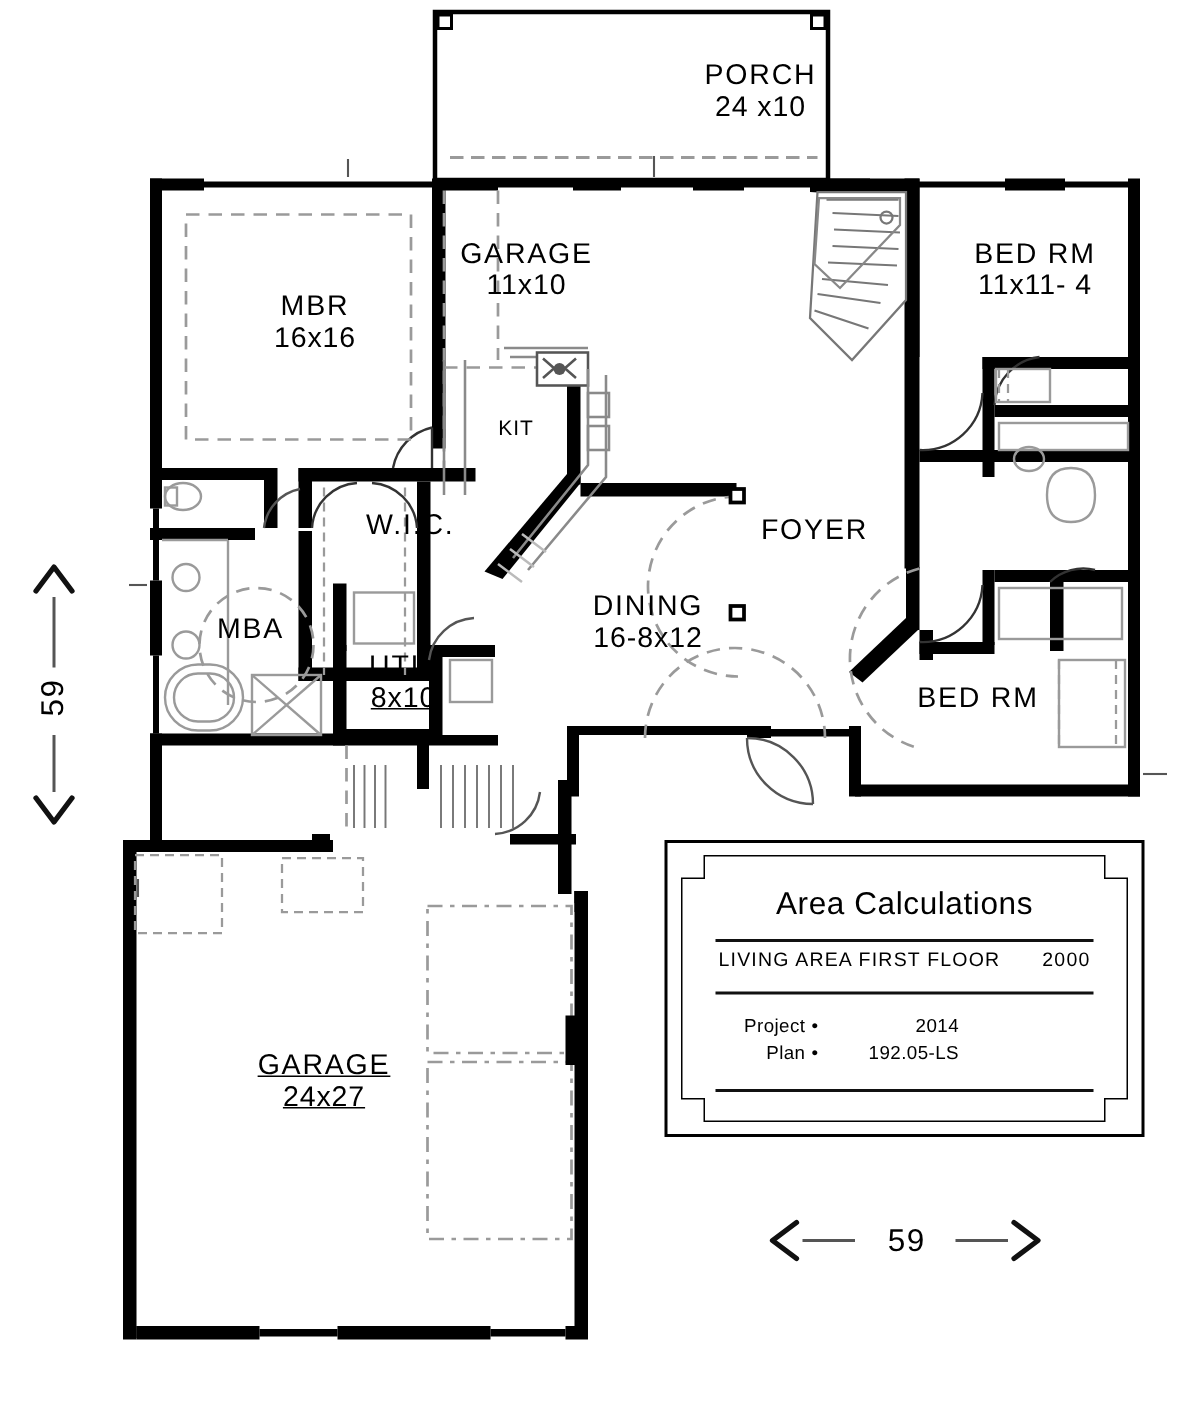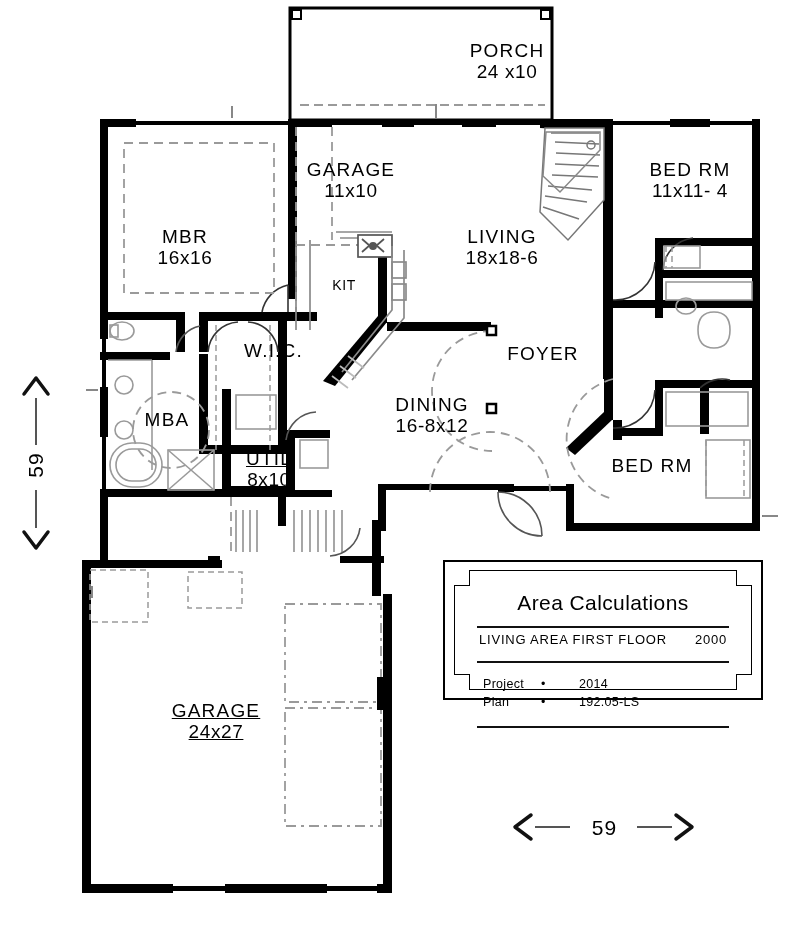--- a/index.html
+++ b/index.html
@@ -44,21 +44,21 @@
     letter-spacing: 0.6px;
   }
   .rlabel.small .nm { font-size: 14px; letter-spacing: 0.6px; }
 
   
   #area-box {
     position: absolute;
     left: 443px;
     top: 560px;
     width: 320px;
-    height: 140px;
+    height: 198px;
     background: #ffffff;
     border: 2px solid #000000;
     box-sizing: border-box;
   }
   #area-inner {
     position: absolute;
     left: 9px;
     top: 8px;
     right: 9px;
     bottom: 8px;
@@ -112,21 +112,21 @@
   #area-meta {
     position: absolute;
     left: 28px;
     top: 104px;
     font-size: 12.5px;
     color: #000;
     letter-spacing: 0.3px;
     line-height: 1.45;
   }
   #area-meta table { border-collapse: collapse; }
-  #area-meta td { padding: 0 4px 0 0; font-size: 12.5px; }
+  #area-meta td { padding: 0 4px 0 0; font-size: 12.5px; text-align: right; }
   #area-meta td.k { width: 54px; }
   #area-meta td.d { width: 26px; text-align: left; }
   #area-meta td.v { padding-left: 8px; }
 
   
   #dim-vertical {
     position: absolute;
     left: 8px;
     top: 380px;
     width: 56px;
@@ -444,38 +444,34 @@
       <line x1="232" y1="106" x2="232" y2="118"></line>
       <line x1="436" y1="104" x2="436" y2="118"></line>
     </g>
   </svg>
 
   <div class="rlabel" style="left:422px; top:40px; width:170px;">
     <span class="nm">PORCH</span>
     <span class="dim">24 x10</span>
   </div>
 
-  <div class="rlabel" style="left:120px; top:194px; width:130px;margin-top:32px;">
+  <div class="rlabel" style="left:145px; top:194px; width:130px;">
     <span class="nm">MBR</span>
     <span class="dim">16x16</span>
   </div>
 
   <div class="rlabel" style="left:281px; top:159px; width:140px;">
     <span class="nm">GARAGE</span>
     <span class="dim">11x10</span>
   </div>
 
   <div class="rlabel small" style="left:314px; top:278px; width:60px;">
     <span class="nm">KIT</span>
   </div>
 
-  <div class="rlabel" style="left:422px; top:226px; width:160px;">
-    <span class="nm">LIVING</span>
-    <span class="dim">18x18-6</span>
-  </div>
 
   <div class="rlabel" style="left:610px; top:159px; width:160px;">
     <span class="nm">BED  RM</span>
     <span class="dim">11x11- 4</span>
   </div>
 
   <div class="rlabel" style="left:488px; top:343px; width:110px;">
     <span class="nm">FOYER</span>
   </div>
 
@@ -489,21 +485,21 @@
   </div>
 
   <div class="rlabel" style="left:193px; top:340px; width:110px;text-align:right;">
     <span class="nm">W.I.C.</span>
   </div>
 
   <div class="rlabel" style="left:127px; top:409px; width:80px;text-align:center;">
     <span class="nm">MBA</span>
   </div>
 
-  <div class="rlabel" style="left:219px; top:448px; width:100px;text-decoration:underline;">
+  <div class="rlabel" style="left:219px; top:434px; width:100px;text-decoration:underline;">
     <span class="nm">UTIL</span>
     <span class="dim">8x10</span>
   </div>
 
   <div class="rlabel" style="left:141px; top:700px; width:150px;text-decoration:underline;">
     <span class="nm">GARAGE</span>
     <span class="dim">24x27</span>
   </div>
 
   <div id="area-box">

